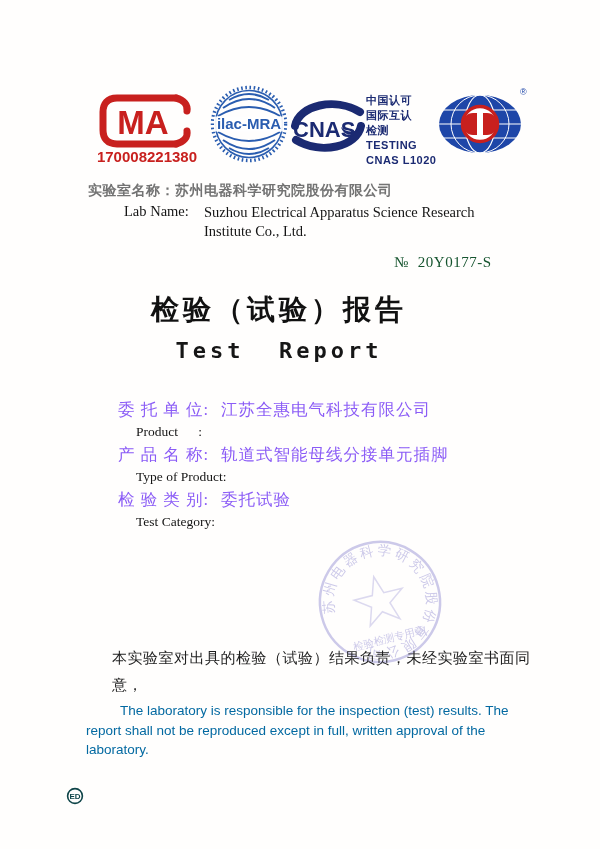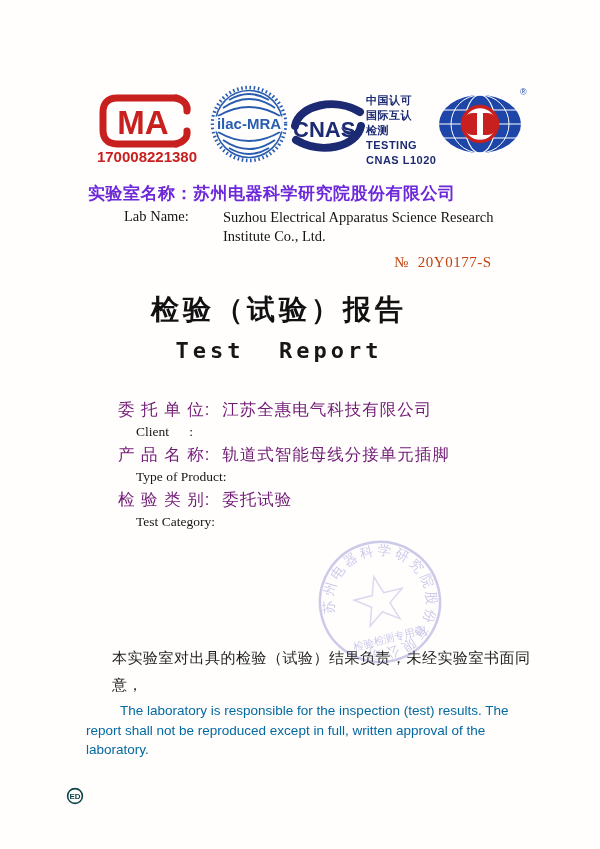--- a/index.html
+++ b/index.html
@@ -14,47 +14,47 @@
   .logo-cma   { left:96px;  top:86px; }
   .logo-ilac  { left:209px; top:84px; }
   .logo-cnas  { left:291px; top:97px; }
   .accr-text  { position:absolute; left:366px; top:93px;
                 font-family:"Liberation Sans", sans-serif; font-weight:bold;
                 font-size:11px; line-height:15px; color:#1b2a72; letter-spacing:.5px; }
   .logo-globe { left:436px; top:86px; }
 
   
   .lab-block { position:absolute; left:88px; top:182px; }
-  .lab-zh { font-weight:bold; font-size:17px; letter-spacing:.5px; color:#6d28d9;
+  .lab-zh { font-weight:bold; font-size:14px; letter-spacing:.5px; color:#737373;
             font-family:Liberation Serif, serif; }
   .lab-en { display:flex; margin-top:3px; font-family:"Liberation Serif","DejaVu Serif",serif;
-            font-size:14.5px; color:#151515;gap:8px; }
+            font-size:14.5px; color:#151515; }
   .lab-en-label { margin-left:36px; width:72px; }
-  .lab-en-name  { margin-left:19px; line-height:19px; }
+  .lab-en-name  { margin-left:8px; line-height:19px; }
 
   
   .report-no { position:absolute; left:394px; top:254px;
                font-family:"Liberation Serif","DejaVu Serif",serif;
-               font-size:15px; letter-spacing:.5px; color:#c2410c; }
+               font-size:15px; letter-spacing:.5px; color:#14532d; }
   .report-no .num { margin-left:9px; }
 
   
   .title-block { position:absolute; left:0; top:291px; width:524px; text-align:center;
                  padding-left:34px; box-sizing:border-box; }
   .title-zh { font-family:"Liberation Sans", sans-serif; font-weight:bold;
               font-size:28px; letter-spacing:4px; color:#111; }
   .title-en { font-family:"DejaVu Sans Mono", monospace; font-weight:bold;
               font-size:22px; letter-spacing:4px; margin-top:9px; color:#161616;
               white-space:pre; }
 
   
   .fields { position:absolute; left:118px; top:399px; width:420px; }
   .field-row { height:45px; }
-  .field-zh-line { font-family:Liberation Sans, sans-serif;
-                   font-size:16.5px; color:#701a75; }
+  .field-zh-line { font-family:Liberation Serif, serif;
+                   font-size:16.5px; color:#8b5cf6; }
   .field-label-zh { display:inline-block; min-width:88px; letter-spacing:1px; }
   .field-value { margin-left:12px; letter-spacing:1px; }
   .field-label-en { font-family:"Liberation Serif","DejaVu Serif",serif;
                     font-size:13.5px; color:#151515; padding-left:18px;
                     margin-top:3px; white-space:pre; }
 
   
   .stamp { position:absolute; left:305px; top:527px; width:150px; height:150px;
            pointer-events:none; }
 
@@ -145,21 +145,21 @@
     <div class="title-zh">检验（试验）报告</div>
     <div class="title-en">Test  Report</div>
   </div>
 
   <div class="fields">
 
     <div class="field-row">
       <div class="field-zh-line">
         <span class="field-label-zh">委 托 单 位:</span><span class="field-value">江苏全惠电气科技有限公司</span>
       </div>
-      <div class="field-label-en">Client      :</div>
+      <div class="field-label-en">Product      :</div>
     </div>
 
     <div class="field-row">
       <div class="field-zh-line">
         <span class="field-label-zh">产 品 名 称:</span><span class="field-value">轨道式智能母线分接单元插脚</span>
       </div>
       <div class="field-label-en">Type of Product:</div>
     </div>
 
 

